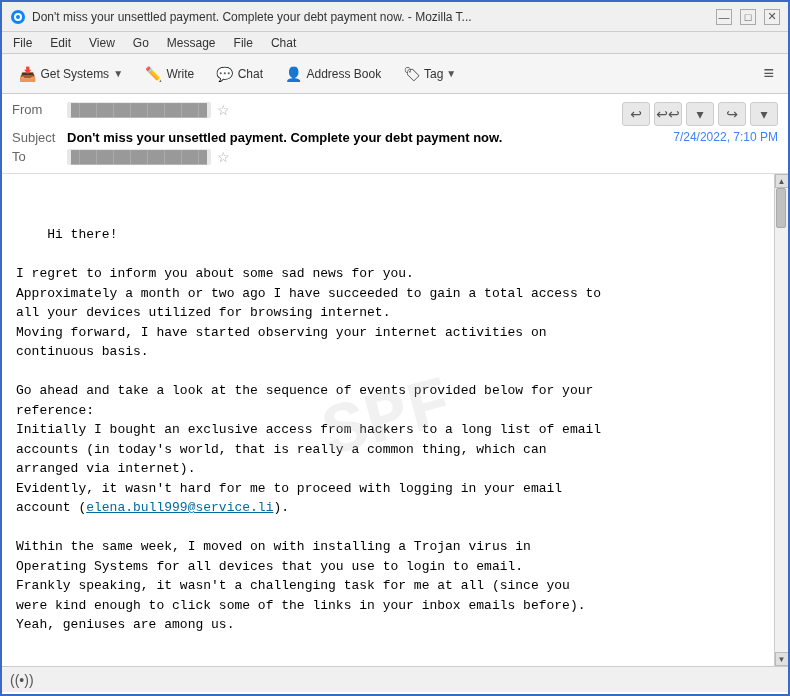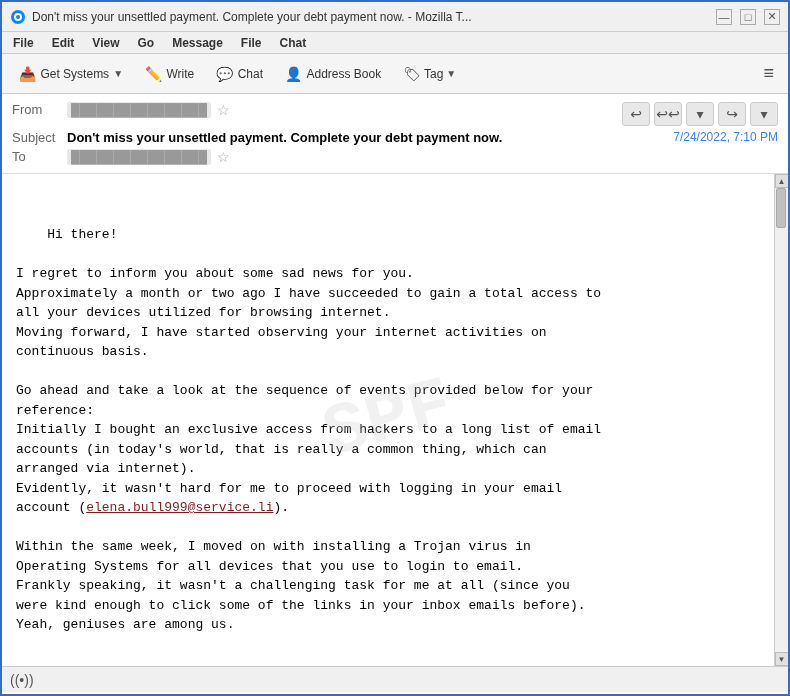--- a/index.html
+++ b/index.html
@@ -60,21 +60,20 @@
 
     
     #menu-bar {
       background: #f0f0f0;
       border-bottom: 1px solid #ccc;
       display: flex;
       align-items: center;
       padding: 2px 8px;
       height: 22px;
       gap: 12px;
-      font-weight: bold;
     }
     .menu-item {
       font-size: 12px;
       color: #333;
       cursor: pointer;
       padding: 1px 3px;
     }
 
     
     #toolbar {
@@ -263,21 +262,21 @@
       align-items: center;
       padding: 0 8px;
       gap: 8px;
     }
     .status-icon {
       font-size: 14px;
       color: #555;
     }
 
     .email-link {
-      color: #7f1d1d;
+      color: #0369a1;
       text-decoration: underline;
     }
 
     
     .tag-btn {
       display: flex;
       align-items: center;
       gap: 3px;
       padding: 4px 8px;
       border: 1px solid transparent;

